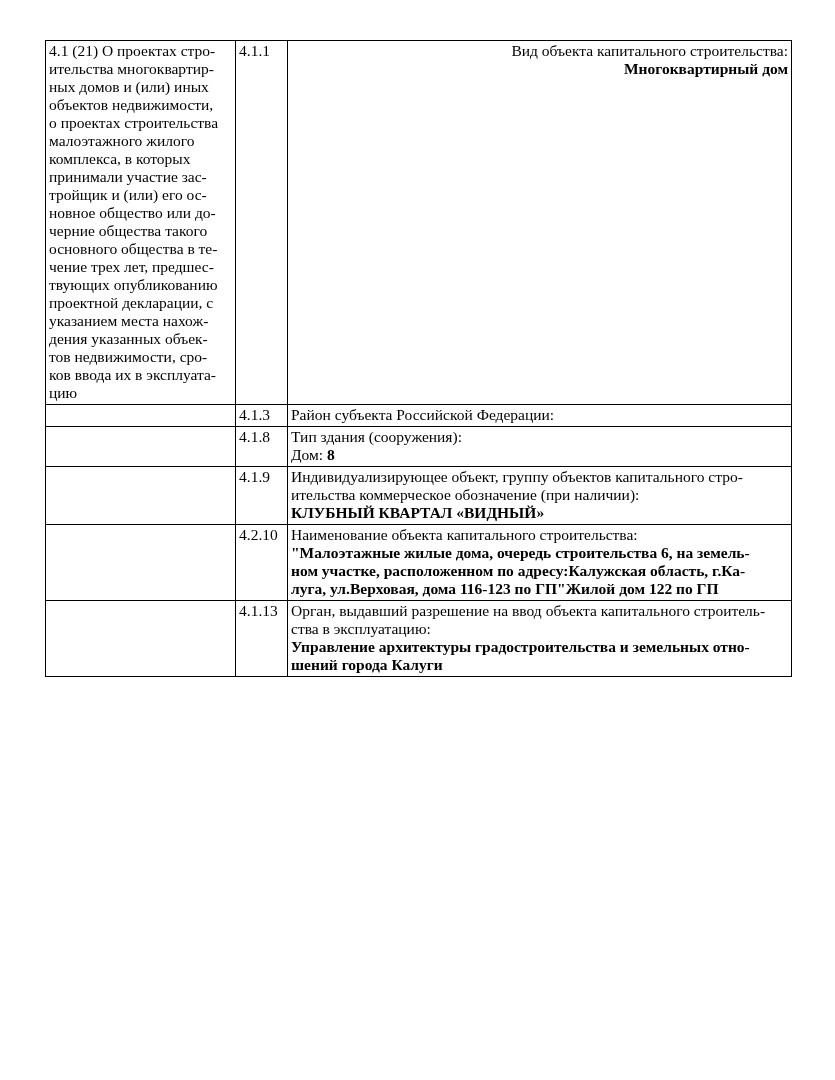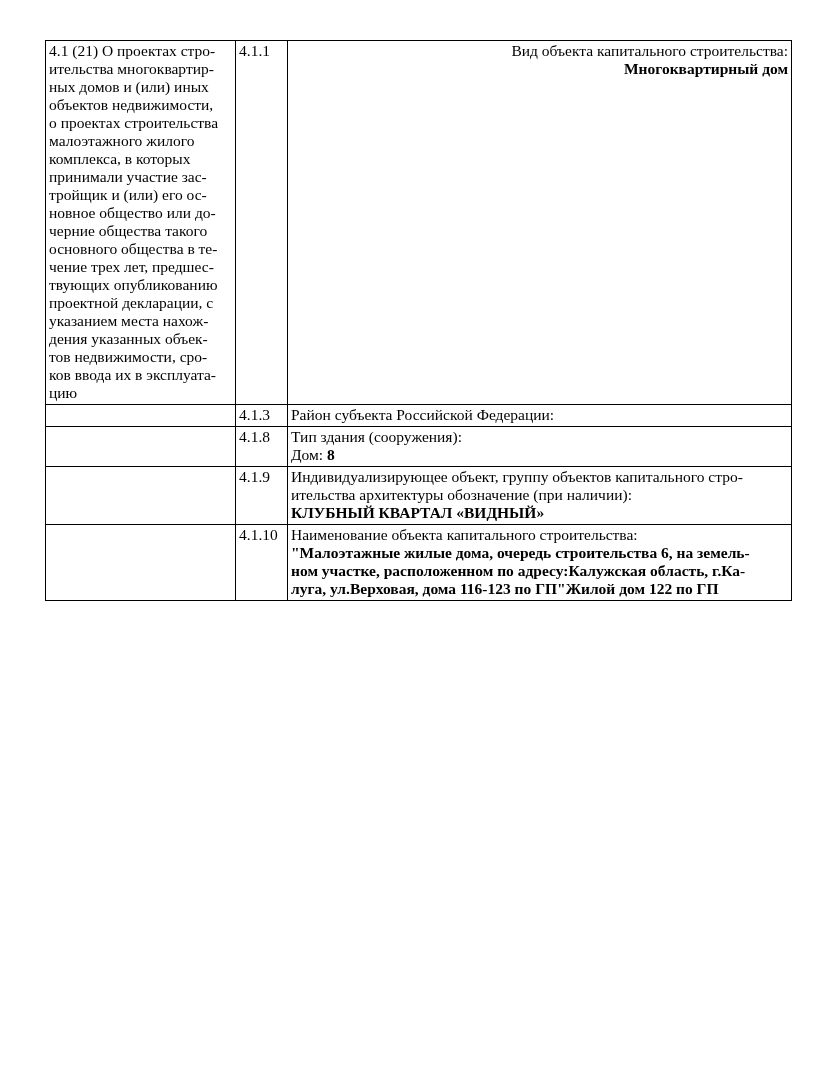--- a/index.html
+++ b/index.html
@@ -112,34 +112,44 @@
         <div class="label pre">Тип здания (сооружения):</div>
         <div class="value-line"><span>Дом: </span><span class="value">8</span></div>
       </td>
     </tr>
 
     <tr>
       <td class="desc-cell"></td>
       <td class="num-cell">4.1.9</td>
       <td class="content-cell">
         <div class="label pre">Индивидуализирующее объект, группу объектов капитального стро-
-ительства архитектуры обозначение (при наличии):</div>
+ительства коммерческое обозначение (при наличии):</div>
         <div class="value-line"><span class="value">КЛУБНЫЙ КВАРТАЛ «ВИДНЫЙ»</span></div>
       </td>
     </tr>
 
     <tr>
       <td class="desc-cell"></td>
-      <td class="num-cell">4.1.10</td>
+      <td class="num-cell">4.2.10</td>
       <td class="content-cell">
         <div class="label pre">Наименование объекта капитального строительства:</div>
         <div class="value-line"><span class="value">"Малоэтажные жилые дома, очередь строительства 6, на земель-
 ном участке, расположенном по адресу:Калужская область, г.Ка-
 луга, ул.Верховая, дома 116-123 по ГП"Жилой дом 122 по ГП</span></div>
       </td>
     </tr>
 
 
 
+    <tr>
+      <td class="desc-cell"></td>
+      <td class="num-cell">4.1.13</td>
+      <td class="content-cell">
+        <div class="label pre">Орган, выдавший разрешение на ввод объекта капитального строитель-
+ства в эксплуатацию:</div>
+        <div class="value-line"><span class="value">Управление архитектуры градостроительства и земельных отно-
+шений города Калуги</span></div>
+      </td>
+    </tr>
 
   </tbody>
     </table>
 </div>
 
 </body></html>

